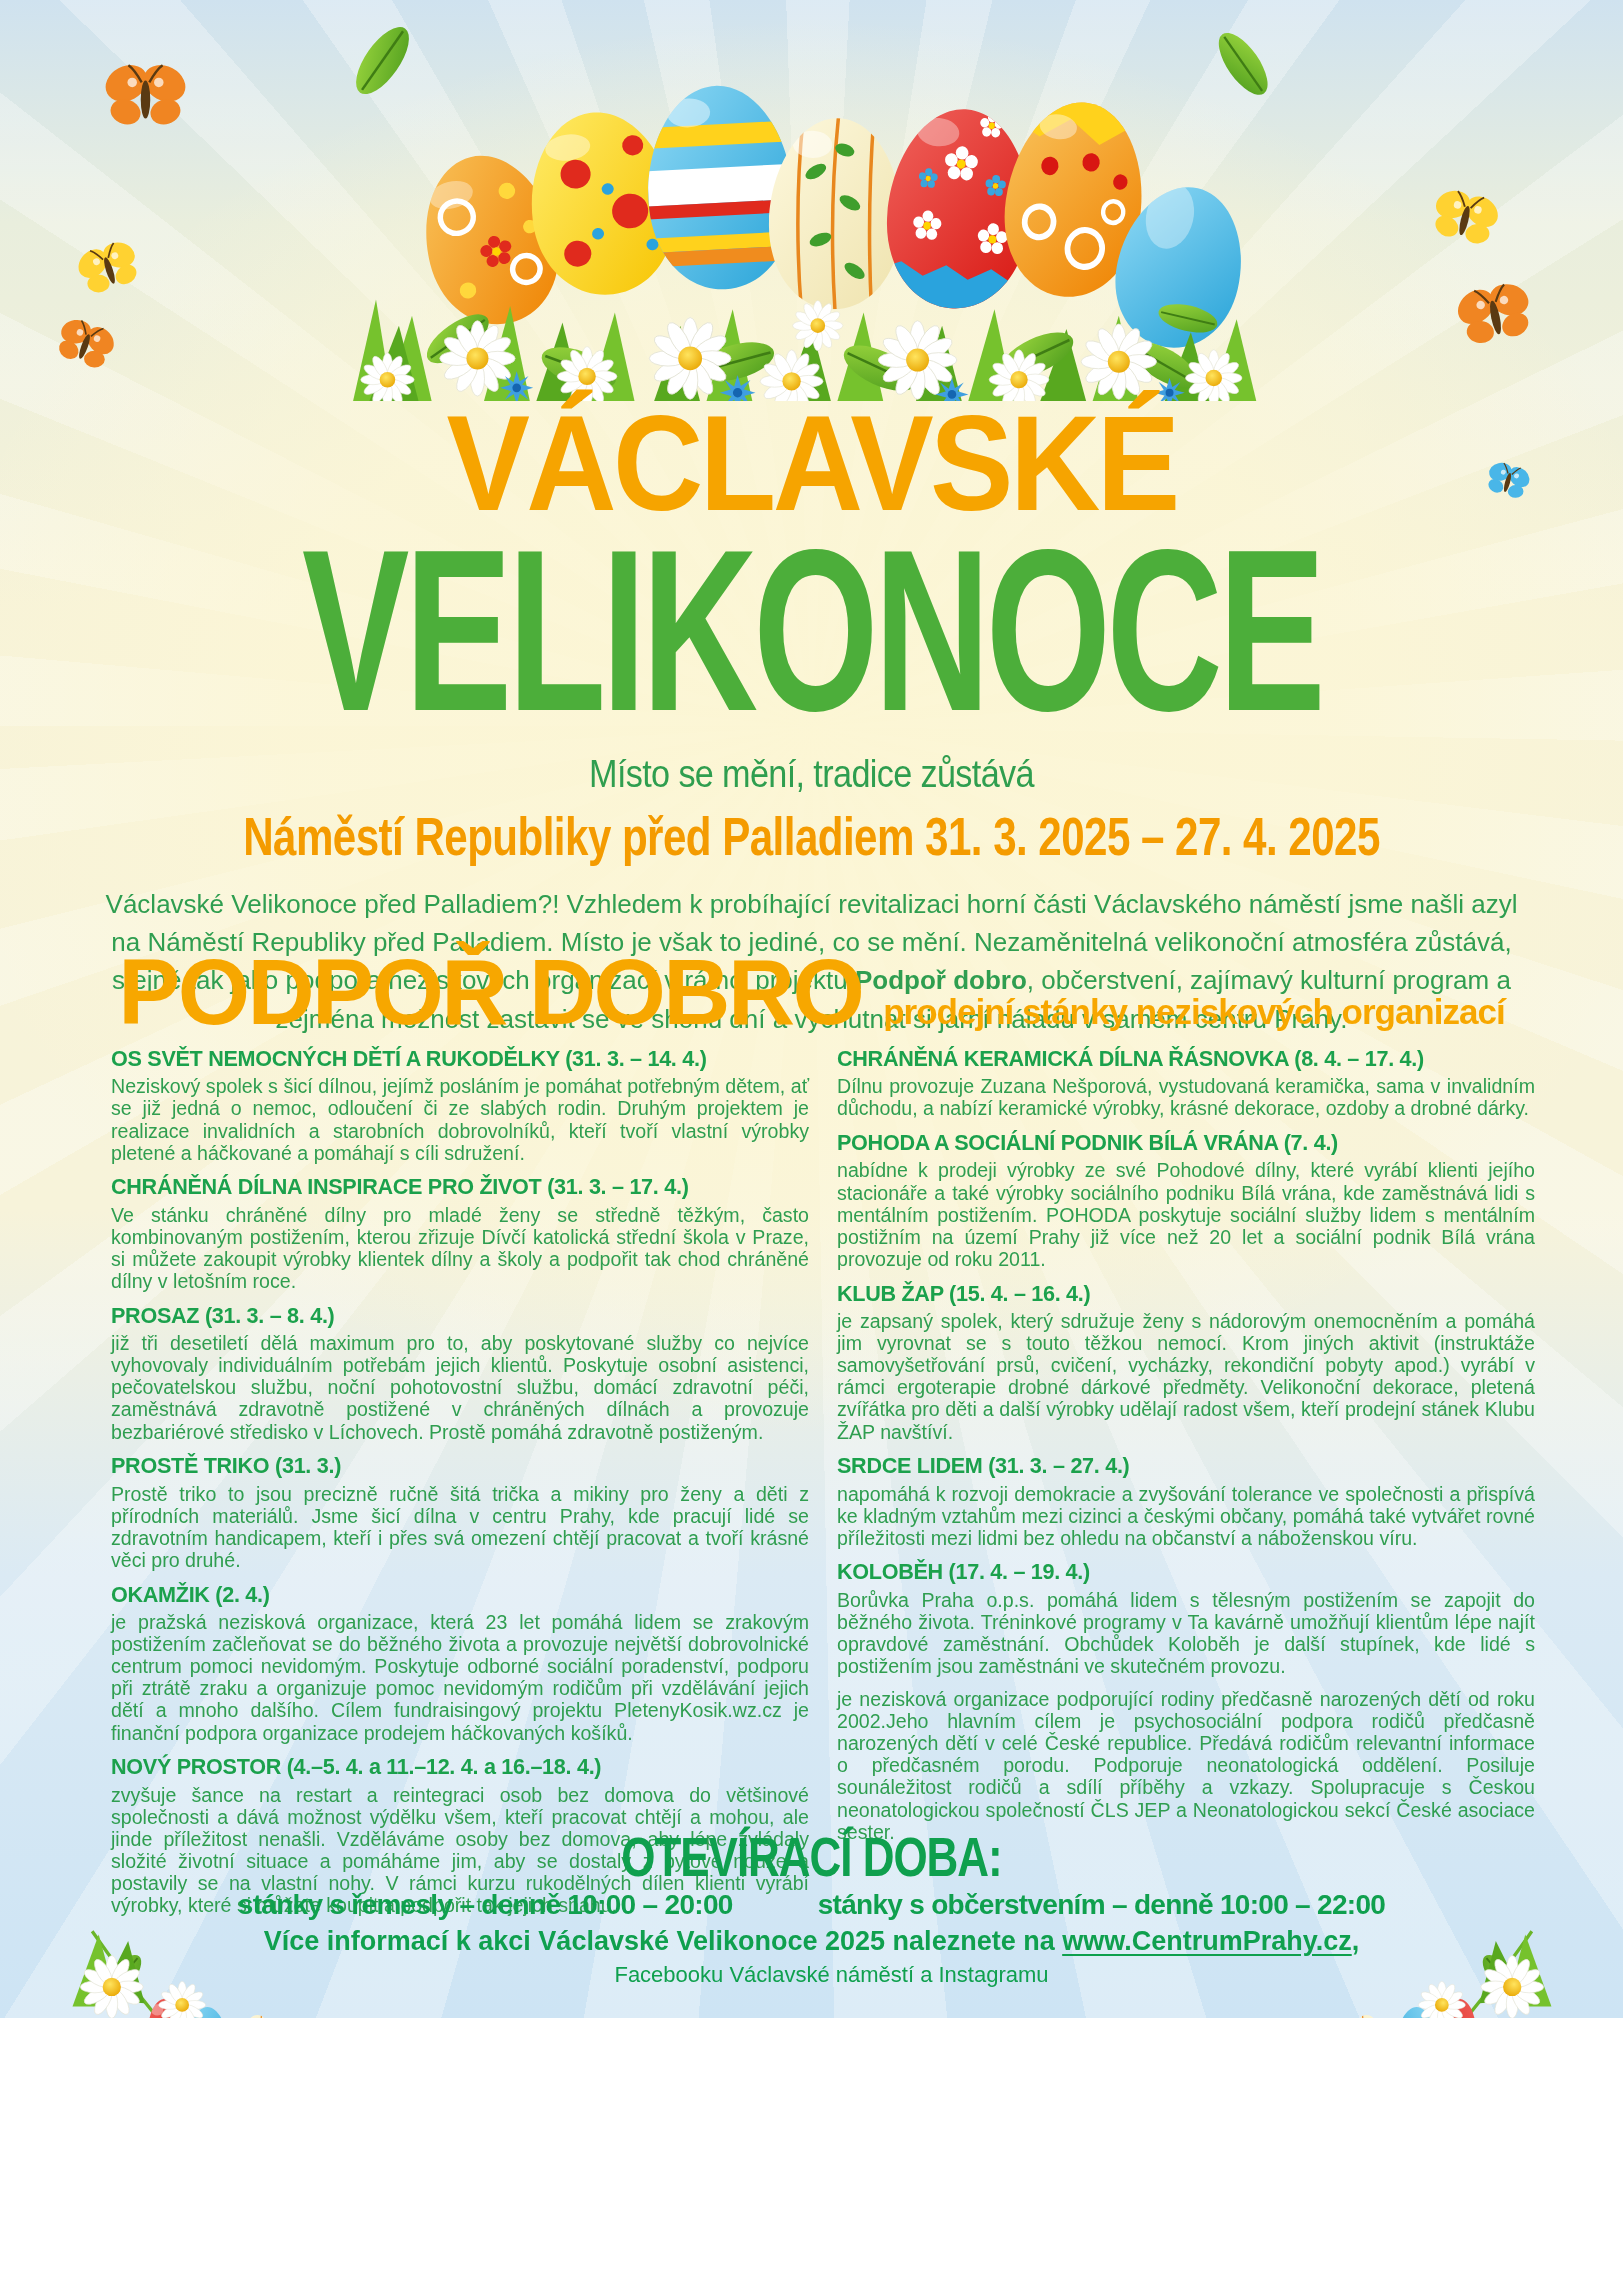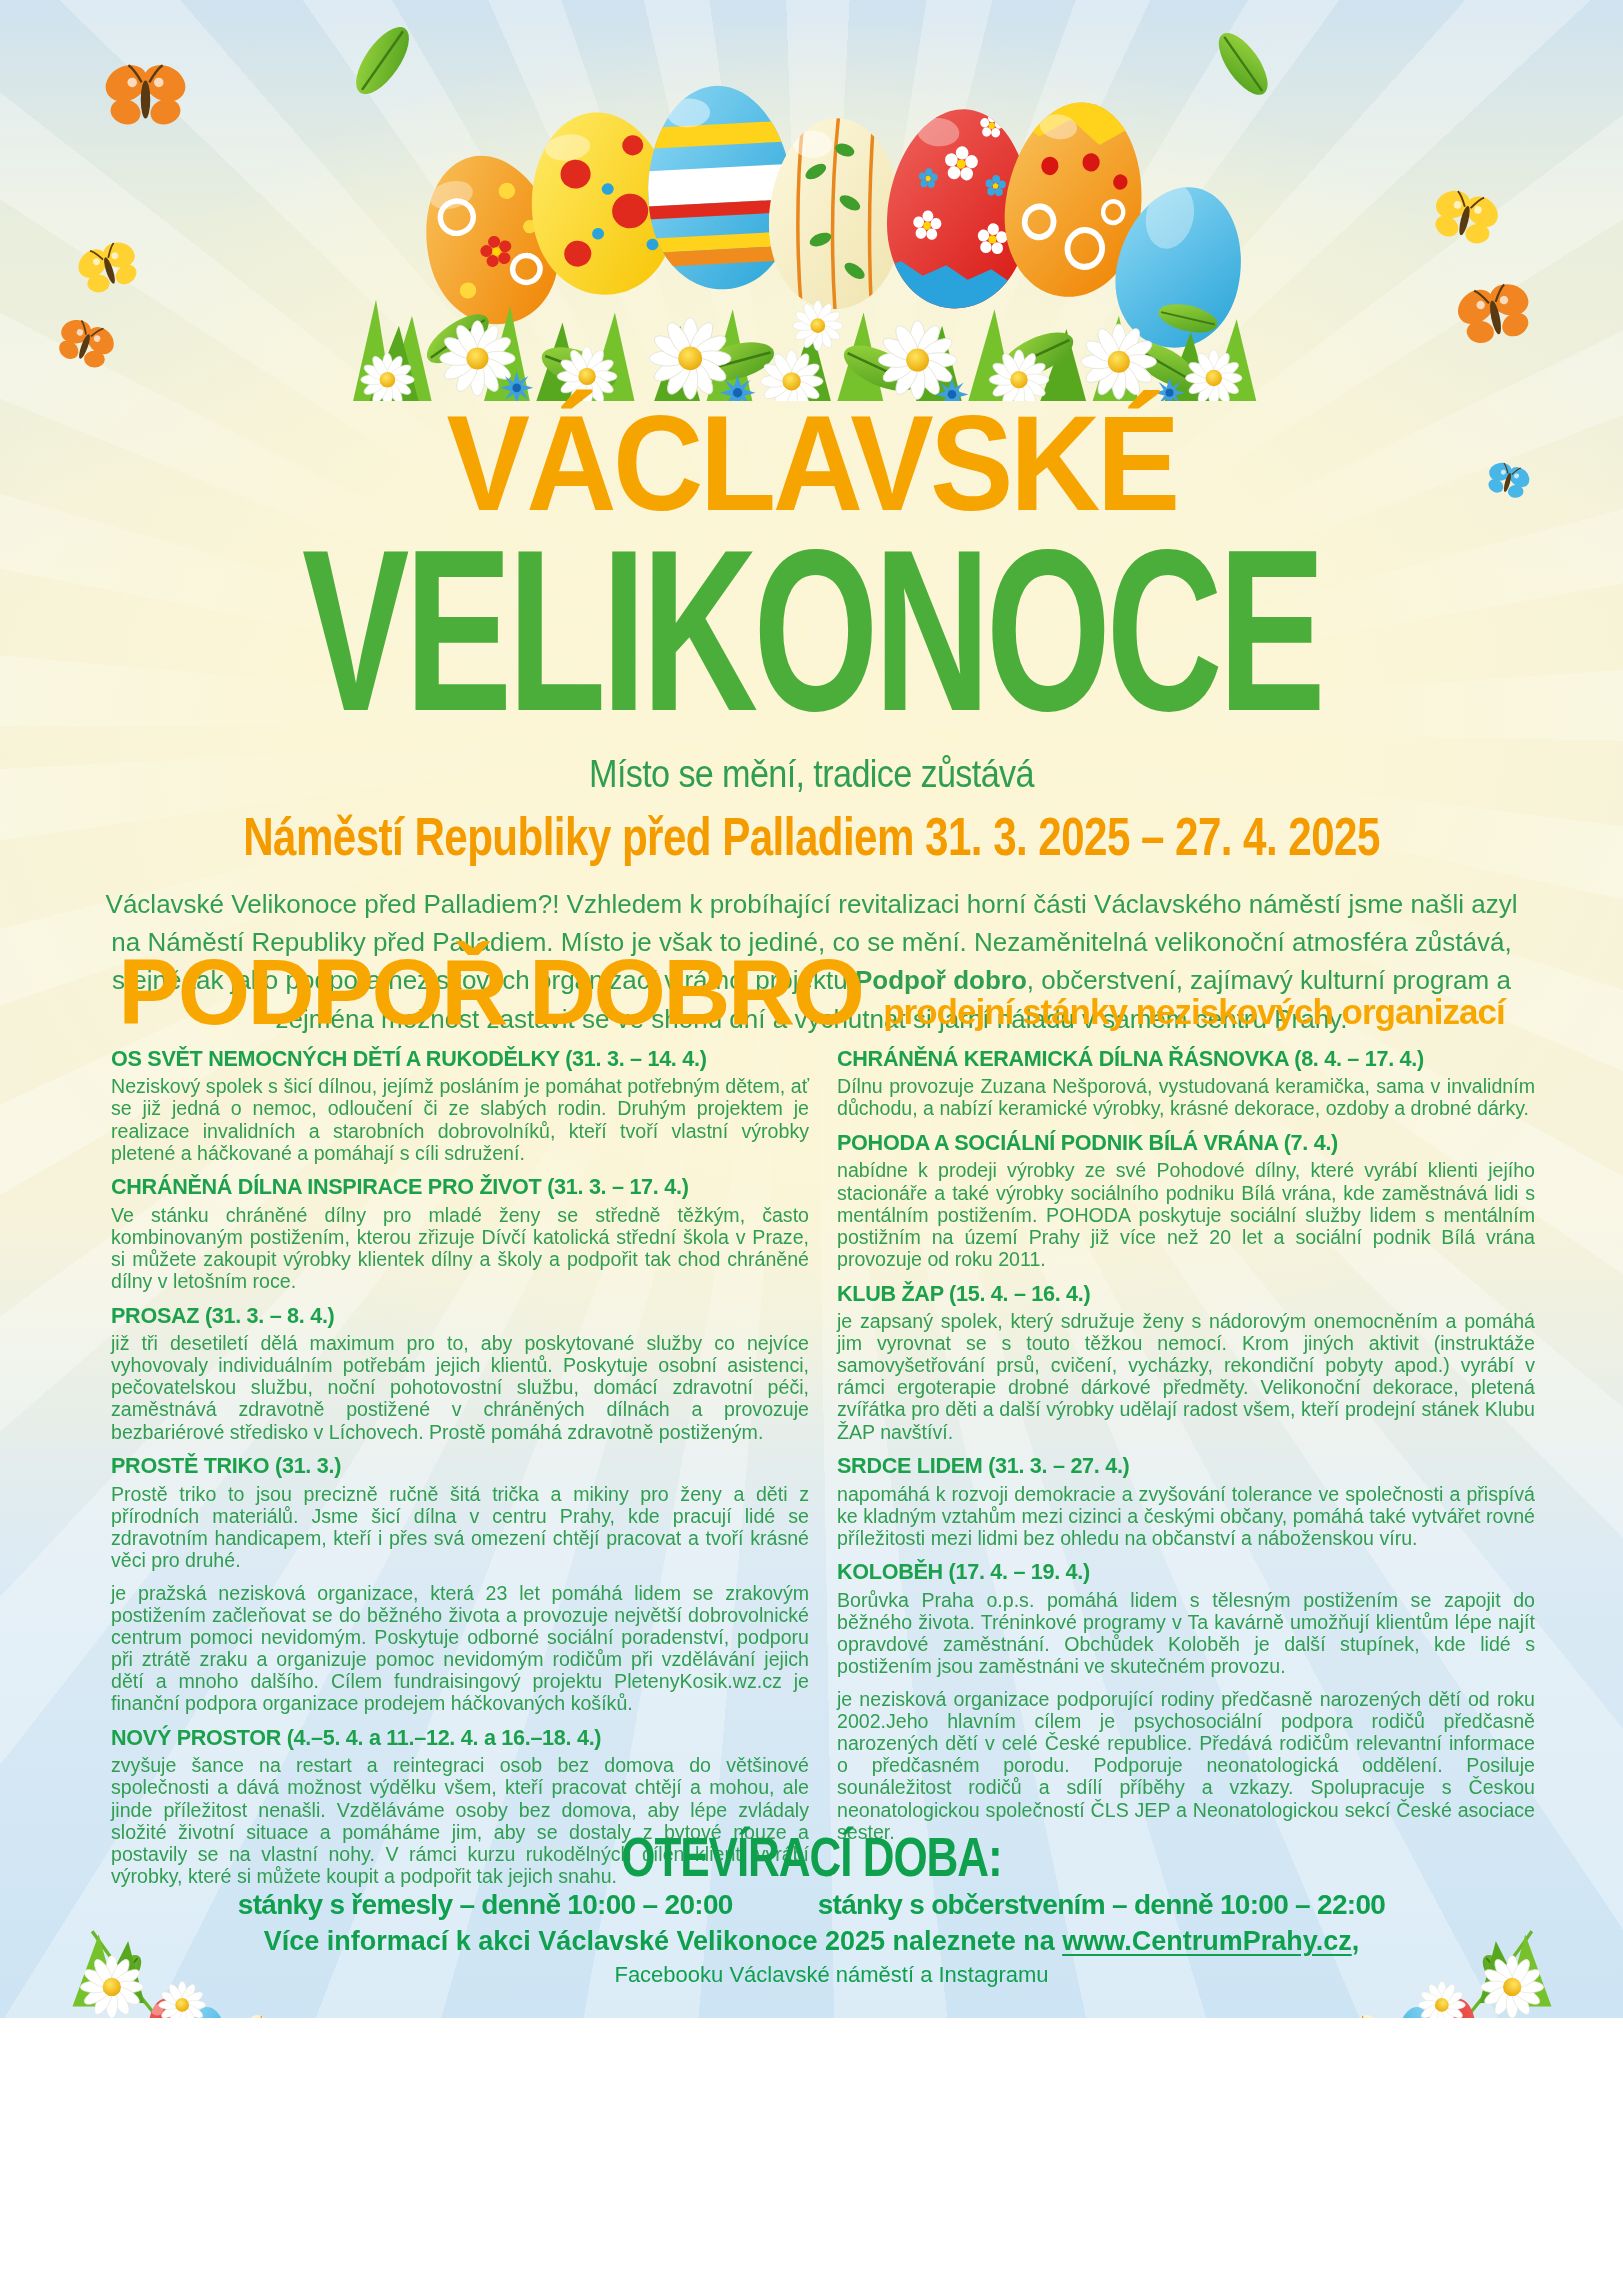--- a/index.html
+++ b/index.html
@@ -351,20 +351,21 @@
       </div>
     <div class="block">
         <h3>PROSAZ (31. 3. – 8. 4.)</h3>
         <p>již tři desetiletí dělá maximum pro to, aby poskytované služby co nejvíce vyhovovaly individuálním potřebám jejich klientů. Poskytuje osobní asistenci, pečovatelskou službu, noční pohotovostní službu, domácí zdravotní péči, zaměstnává zdravotně postižené v chráněných dílnách a provozuje bezbariérové středisko v Líchovech. Prostě pomáhá zdravotně postiženým.</p>
       </div>
     <div class="block">
         <h3>PROSTĚ TRIKO (31. 3.)</h3>
         <p>Prostě triko to jsou precizně ručně šitá trička a mikiny pro ženy a děti z přírodních materiálů. Jsme šicí dílna v centru Prahy, kde pracují lidé se zdravotním handicapem, kteří i přes svá omezení chtějí pracovat a tvoří krásné věci pro druhé.</p>
       </div>
     <div class="block">
+        <h3>OKAMŽIK (2. 4.)</h3>
         <p>je pražská nezisková organizace, která 23 let pomáhá lidem se zrakovým postižením začleňovat se do běžného života a provozuje největší dobrovolnické centrum pomoci nevidomým. Poskytuje odborné sociální poradenství, podporu při ztrátě zraku a organizuje pomoc nevidomým rodičům při vzdělávání jejich dětí a mnoho dalšího. Cílem fundraisingový projektu PletenyKosik.wz.cz je finanční podpora organizace prodejem háčkovaných košíků.</p>
       </div>
     <div class="block">
         <h3>NOVÝ PROSTOR (4.–5. 4. a 11.–12. 4. a 16.–18. 4.)</h3>
         <p>zvyšuje šance na restart a reintegraci osob bez domova do většinové společnosti a dává možnost výdělku všem, kteří pracovat chtějí a mohou, ale jinde příležitost nenašli. Vzděláváme osoby bez domova, aby lépe zvládaly složité životní situace a pomáháme jim, aby se dostaly z bytové nouze a postavily se na vlastní nohy. V rámci kurzu rukodělných dílen klienti vyrábí výrobky, které si můžete koupit a podpořit tak jejich snahu.</p>
       </div>
   </div>
   <div class="col right">
     <div class="block">
         <h3>CHRÁNĚNÁ KERAMICKÁ DÍLNA ŘÁSNOVKA (8. 4. – 17. 4.)</h3>

